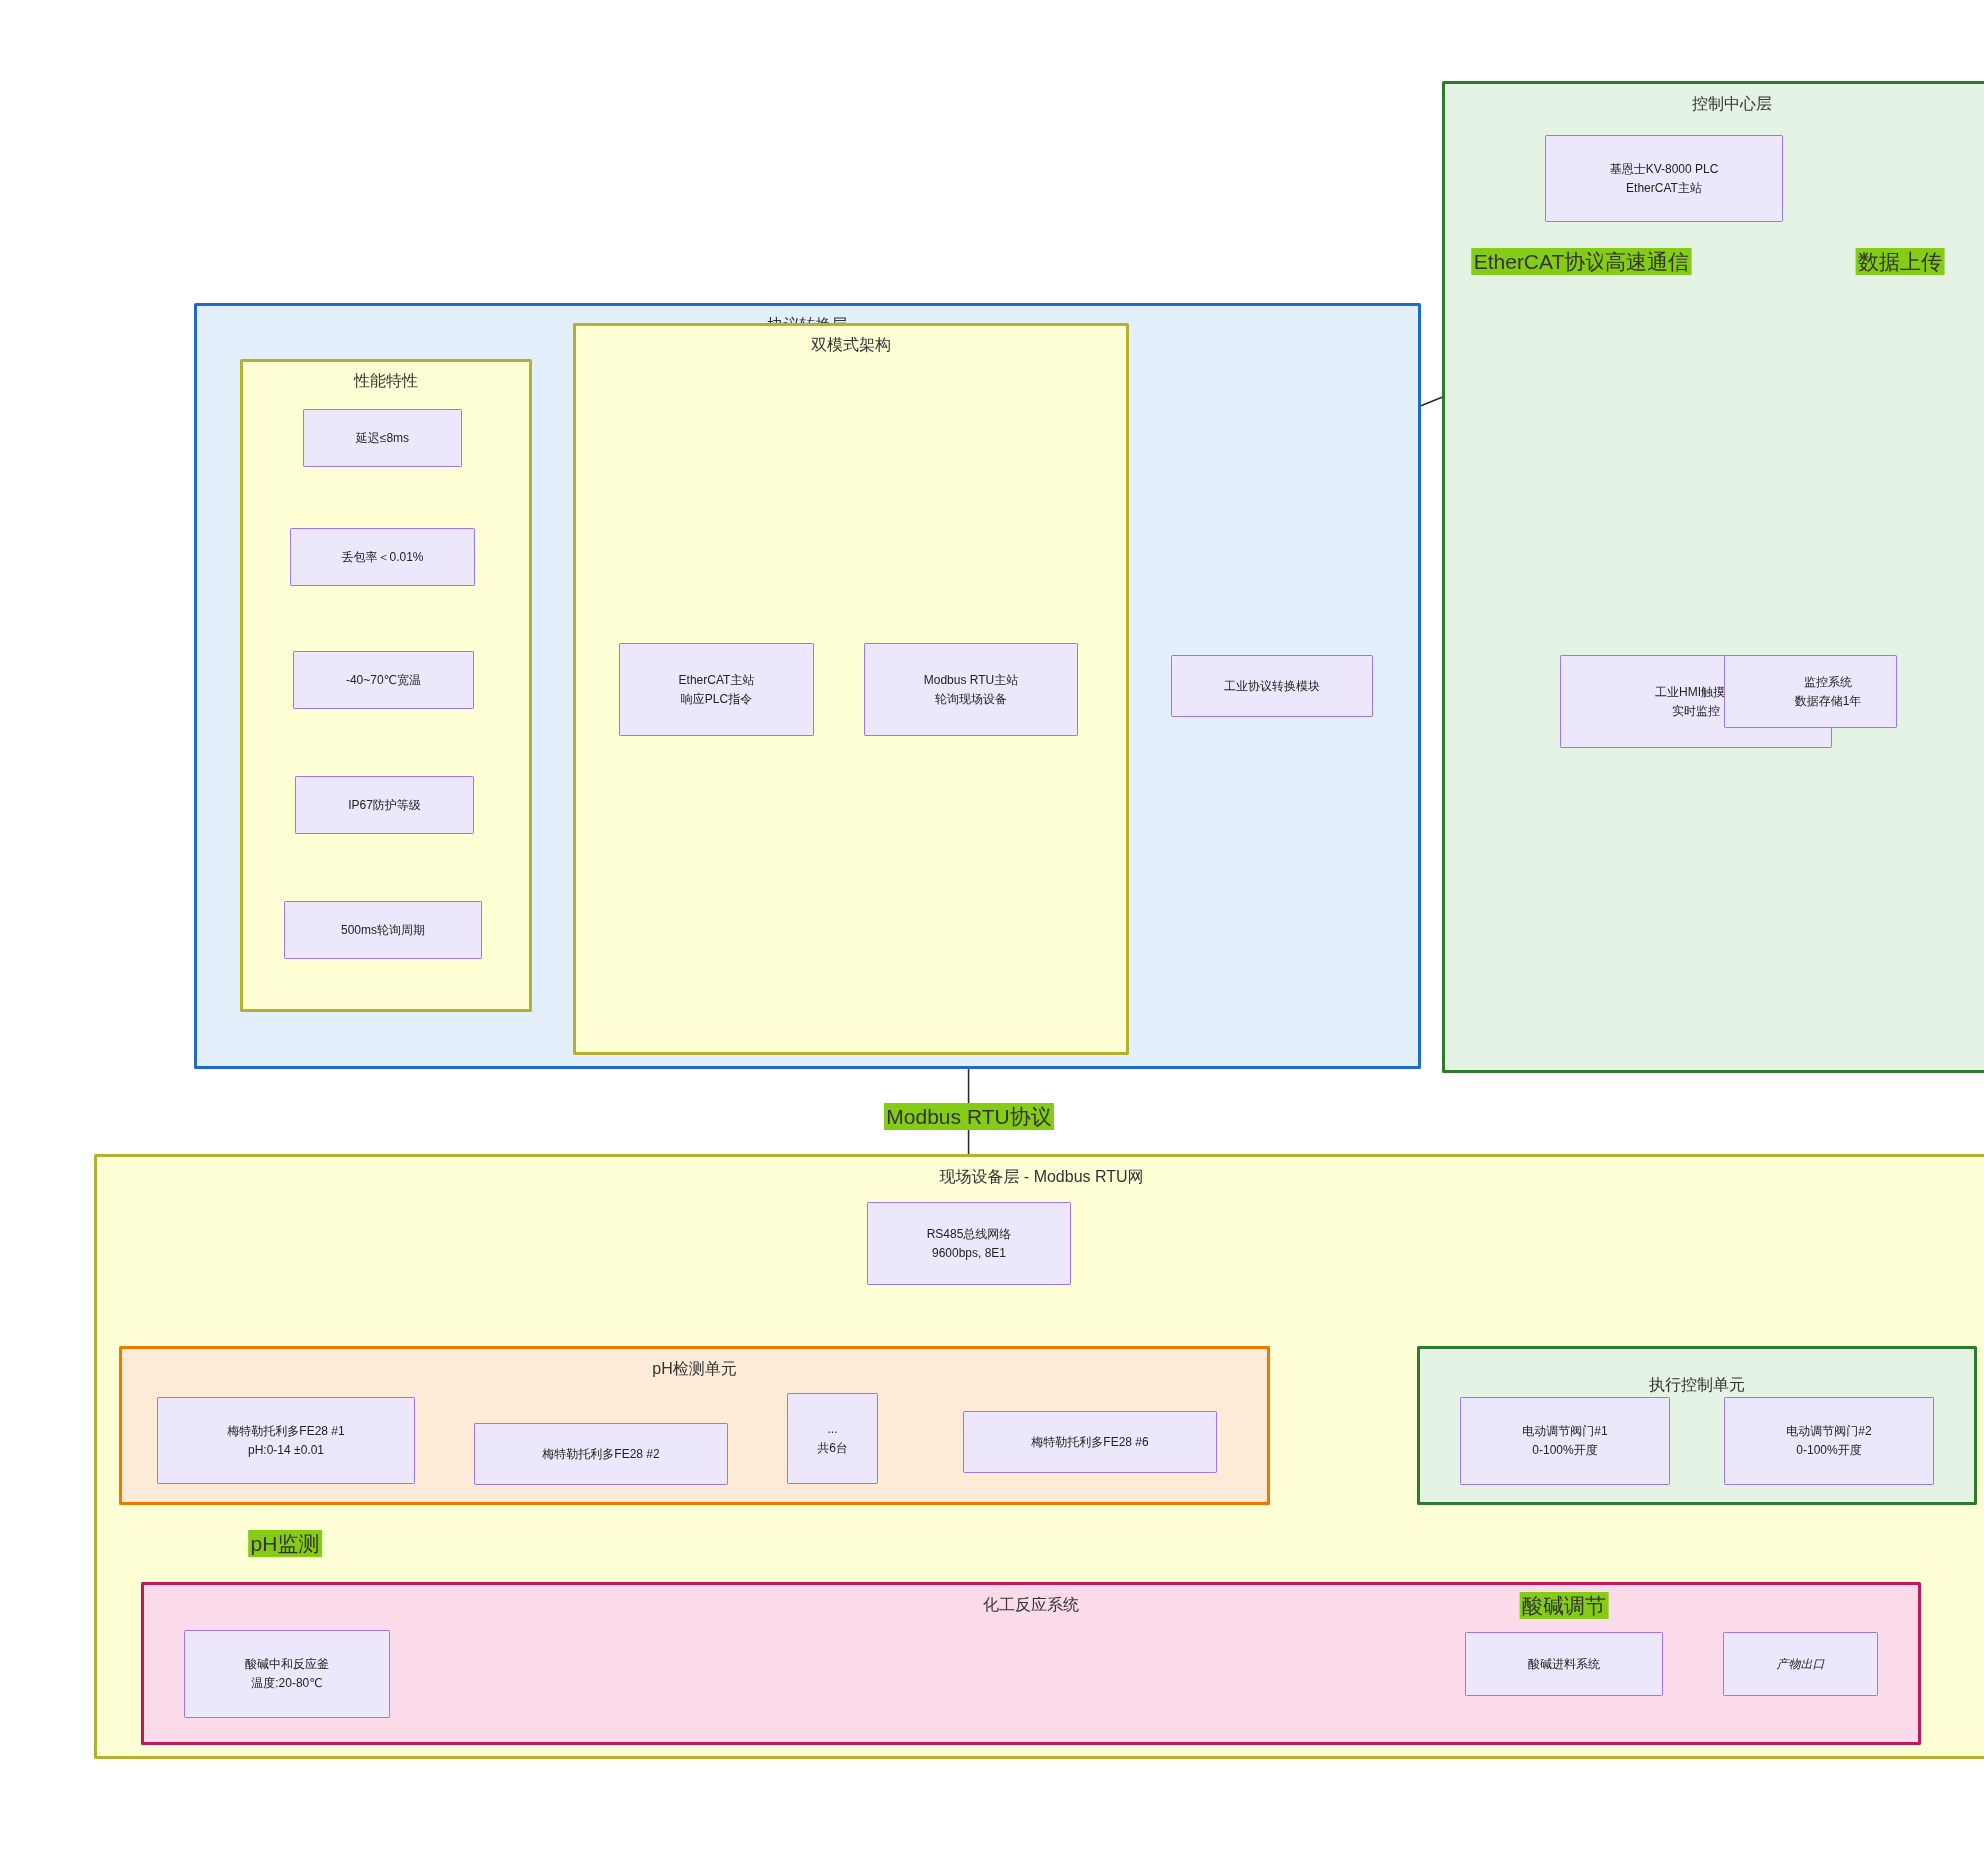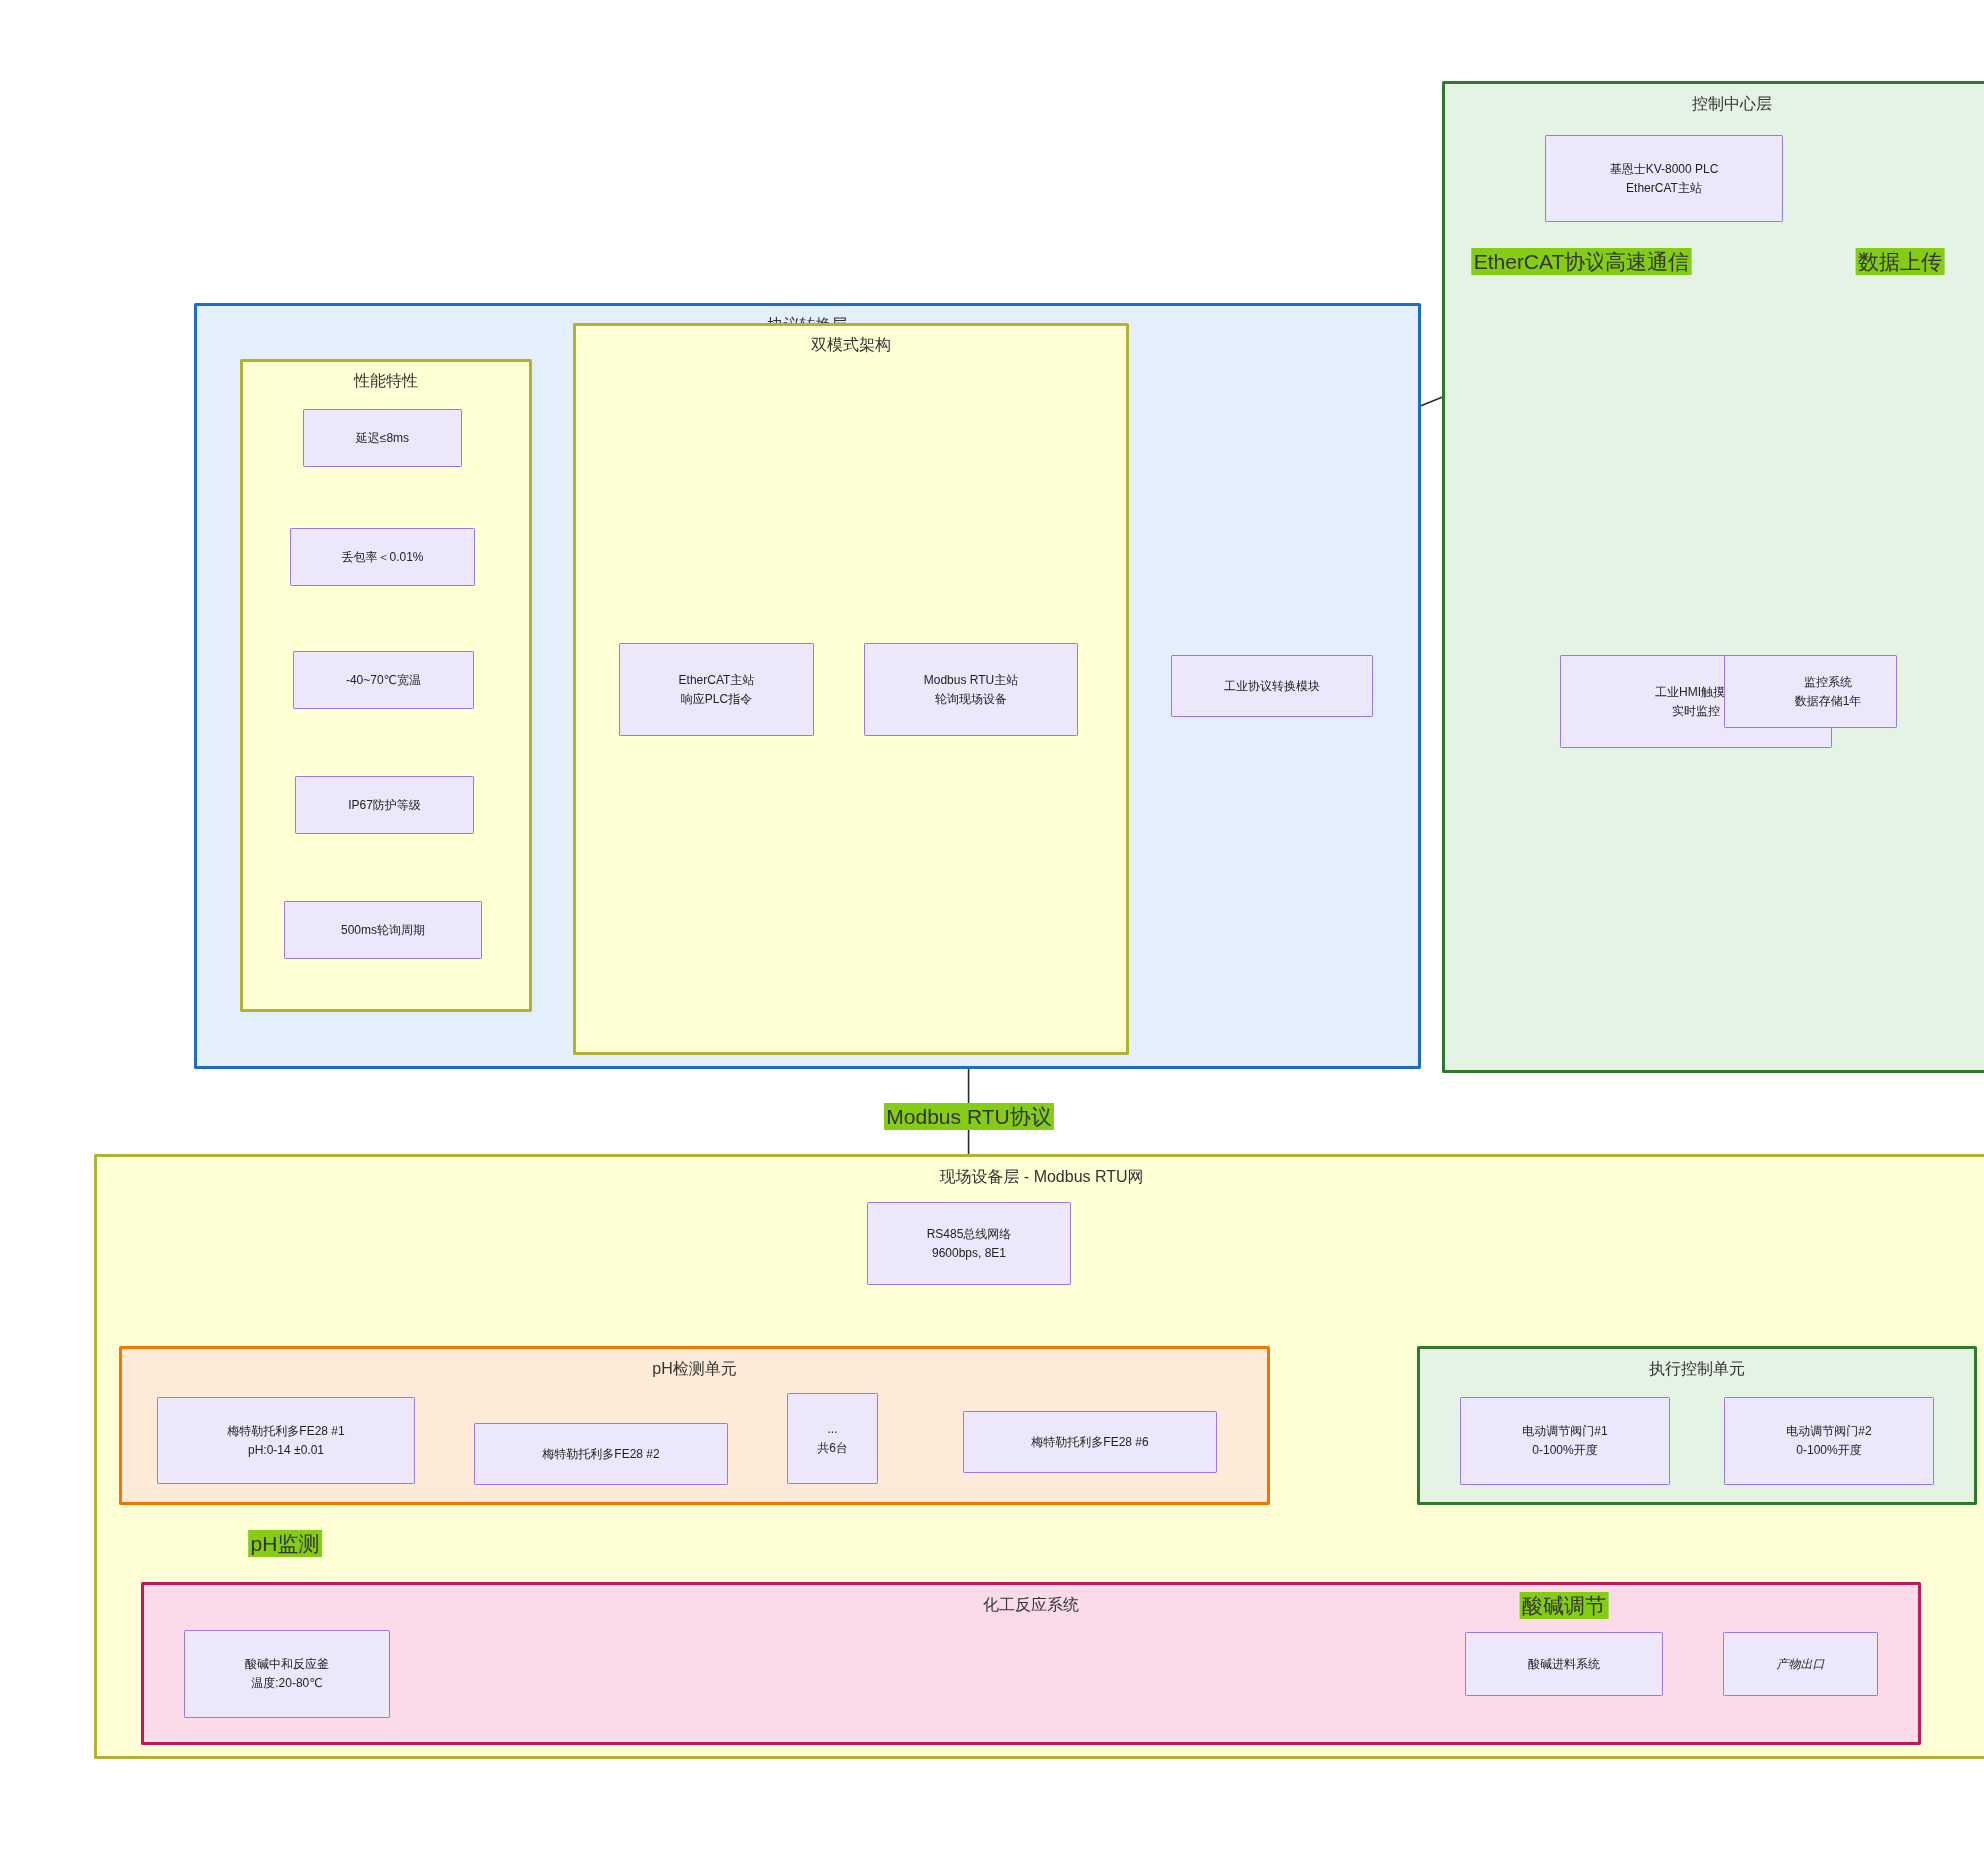--- a/index.html
+++ b/index.html
@@ -146,21 +146,21 @@
 
   <div class="cluster c-yellow" style="left:94px; top:1154px; width:1895px; height:605px;">
     <div class="cluster-title" style="top:12px;">现场设备层 - Modbus RTU网</div>
   </div>
 
   <div class="cluster c-orange" style="left:119px; top:1346px; width:1151px; height:159px;">
     <div class="cluster-title" style="top:12px;">pH检测单元</div>
   </div>
 
   <div class="cluster c-greenl" style="left:1417px; top:1346px; width:560px; height:159px;">
-    <div class="cluster-title" style="top:12px;">执行控制单元</div>
+    <div class="cluster-title" style="top:28px;">执行控制单元</div>
   </div>
 
   <div class="cluster c-pink" style="left:141px; top:1582px; width:1780px; height:163px;">
     <div class="cluster-title" style="top:12px;">化工反应系统</div>
   </div>
 
   <div class="node" style="left:1545px; top:135px; width:238px; height:87px;">
     <span class="l1">基恩士KV-8000 PLC</span>
     <span class="l2">EtherCAT主站</span>
   </div>

